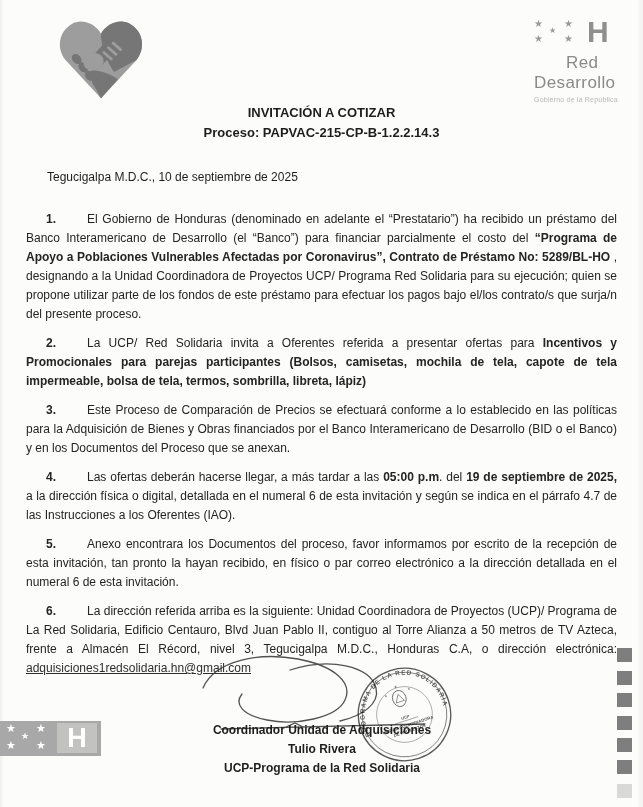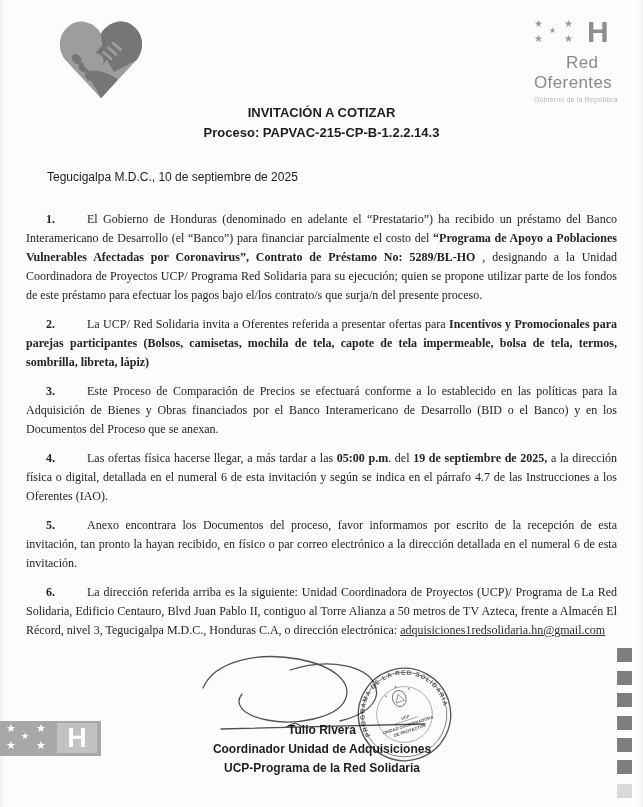--- a/index.html
+++ b/index.html
@@ -26,21 +26,21 @@
   .h-letter{font-weight:bold;font-size:30px;color:#8f8f8f;margin-left:7px;letter-spacing:-1px;}
   .brand{font-size:17px;color:#8a8a8a;letter-spacing:.4px;margin-top:3px;}
   .brand.first{margin-top:7px;margin-left:32px;}
   .tagline{font-size:7px;color:#b6b6b4;margin-top:5px;letter-spacing:.2px;}
 
   
   .flow{position:absolute;left:0;top:0;width:643px;padding:0 26px;box-sizing:border-box;}
   .title-block{margin-top:103px;text-align:center;font-weight:bold;font-size:13px;line-height:20px;color:#1d1d1d;}
   .date-line{margin-top:27px;text-indent:21px;font-weight:normal;font-size:12px;color:#1d1d1d;}
   #paragraphs{margin-top:26px;}
-  .para{font-size:12px;line-height:19px;text-align:justify;text-indent:20px;margin:0 0 10px 0;color:#242424;font-family:Liberation Serif, serif;}
+  .para{font-size:12px;line-height:19px;text-align:justify;text-indent:20px;margin:0 0 10px 0;color:#242424;}
   .pnum{display:inline-block;width:41px;font-weight:bold;text-indent:0;}
   .b{font-weight:bold;}
   .u{text-decoration:underline;color:#2e2e2e;}
   .closing{margin-top:18px;text-indent:17px;font-size:12px;color:#242424;}
 
   
   .scribble{position:absolute;left:190px;top:648px;pointer-events:none;}
   .seal{position:absolute;left:354px;top:664px;opacity:.92;mix-blend-mode:multiply;}
   .sig-block{position:absolute;left:172px;top:721px;width:300px;text-align:center;
     font-weight:bold;font-size:12px;line-height:19px;color:#1e1e1e;}
@@ -87,35 +87,35 @@
       <div class="stars-box">
         <span class="star s1"></span>
         <span class="star s2"></span>
         <span class="star s3"></span>
         <span class="star s4"></span>
         <span class="star s5"></span>
       </div>
       <span class="h-letter">H</span>
     </div>
     <div class="brand first">Red</div>
-    <div class="brand">Oferentes</div>
+    <div class="brand">Desarrollo</div>
     <div class="tagline">Gobierno de la República</div>
   </div>
 
   <div class="flow">
     <div class="title-block">
       <div>INVITACIÓN A COTIZAR</div>
       <div>Proceso: PAPVAC-215-CP-B-1.2.2.14.3</div>
     </div>
     <div class="date-line">Tegucigalpa M.D.C., 10 de septiembre de 2025</div>
     <div id="paragraphs">
         <div class="para"><span class="pnum">1.</span><span>El Gobierno de Honduras (denominado en adelante el “Prestatario”) ha recibido un préstamo del Banco Interamericano de Desarrollo (el “Banco”) para financiar parcialmente el costo del </span><span class="b">“Programa de Apoyo a Poblaciones Vulnerables Afectadas por Coronavirus”, Contrato de Préstamo No: 5289/BL-HO</span><span> , designando a la Unidad Coordinadora de Proyectos UCP/ Programa Red Solidaria para su ejecución; quien se propone utilizar parte de los fondos de este préstamo para efectuar los pagos bajo el/los contrato/s que surja/n del presente proceso.</span></div>
         <div class="para"><span class="pnum">2.</span><span>La UCP/ Red Solidaria invita a Oferentes referida a presentar ofertas para </span><span class="b">Incentivos y Promocionales para parejas participantes (Bolsos, camisetas, mochila de tela, capote de tela impermeable, bolsa de tela, termos, sombrilla, libreta, lápiz)</span></div>
         <div class="para"><span class="pnum">3.</span><span>Este Proceso de Comparación de Precios se efectuará conforme a lo establecido en las políticas para la Adquisición de Bienes y Obras financiados por el Banco Interamericano de Desarrollo (BID o el Banco) y en los Documentos del Proceso que se anexan.</span></div>
-        <div class="para"><span class="pnum">4.</span><span>Las ofertas física hacerse llegar, a más tardar a las </span><span class="b">05:00 p.m</span><span>. del </span><span class="b">19 de septiembre de 2025,</span><span> a la dirección física o digital, detallada en el numeral 6 de esta invitación y según se indica en el párrafo 4.7 de las Instrucciones a los Oferentes (IAO).</span></div>
+        <div class="para"><span class="pnum">4.</span><span>Las ofertas deberán hacerse llegar, a más tardar a las </span><span class="b">05:00 p.m</span><span>. del </span><span class="b">19 de septiembre de 2025,</span><span> a la dirección física o digital, detallada en el numeral 6 de esta invitación y según se indica en el párrafo 4.7 de las Instrucciones a los Oferentes (IAO).</span></div>
         <div class="para"><span class="pnum">5.</span><span>Anexo encontrara los Documentos del proceso, favor informamos por escrito de la recepción de esta invitación, tan pronto la hayan recibido, en físico o par correo electrónico a la dirección detallada en el numeral 6 de esta invitación.</span></div>
         <div class="para"><span class="pnum">6.</span><span>La dirección referida arriba es la siguiente: Unidad Coordinadora de Proyectos (UCP)/ Programa de La Red Solidaria, Edificio Centauro, Blvd Juan Pablo II, contiguo al Torre Alianza a 50 metros de TV Azteca, frente a Almacén El Récord, nivel 3, Tegucigalpa M.D.C., Honduras C.A, o dirección electrónica: </span><span class="u">adquisiciones1redsolidaria.hn@gmail.com</span></div>
       </div>
   </div>
 
   <svg class="scribble" width="250" height="100" viewBox="0 0 250 100">
     <g fill="none" stroke="#3f3f3f" stroke-width="1.3" opacity="0.9" stroke-linecap="round">
       <path d="M 13 40 C 25 12, 70 4, 108 11 C 145 18, 163 35, 155 52 C 147 70, 105 78, 77 72 C 52 67, 44 56, 52 46"></path>
       <path d="M 100 22 C 140 9, 180 18, 186 40 C 190 56, 172 68, 150 73"></path>
       <path d="M 31 81 L 235 76"></path>
@@ -138,22 +138,22 @@
       <text x="40" y="30" font-size="4" text-anchor="middle" fill="#4a4a4a" stroke="none">✶</text>
       <text x="65" y="30" font-size="4" text-anchor="middle" fill="#4a4a4a" stroke="none">✶</text>
       <text x="52.5" y="57" font-size="4.2" font-weight="bold" text-anchor="middle" fill="#4a4a4a" stroke="none" font-family="Liberation Sans, sans-serif">UCP</text>
       <path d="M40,59 L65,59" stroke-width="0.5"></path>
       <text x="52.5" y="65.5" font-size="4.4" font-weight="bold" text-anchor="middle" fill="#4a4a4a" stroke="none" font-family="Liberation Sans, sans-serif">UNIDAD COORDINADORA</text>
       <text x="52.5" y="71.5" font-size="4.4" font-weight="bold" text-anchor="middle" fill="#4a4a4a" stroke="none" font-family="Liberation Sans, sans-serif">DE PROYECTOS</text>
     </g>
   </svg>
 
   <div class="sig-block">
+    <div>Coordinador Unidad de Adquisiciones</div>
     <div>Tulio Rivera</div>
-    <div>Coordinador Unidad de Adquisiciones</div>
     <div>UCP-Programa de la Red Solidaria</div>
   </div>
 
   <div class="flag">
     <span class="fstar f1"></span>
     <span class="fstar f2"></span>
     <span class="fstar f3"></span>
     <span class="fstar f4"></span>
     <span class="fstar f5"></span>
     <div class="flag-h">H</div>

